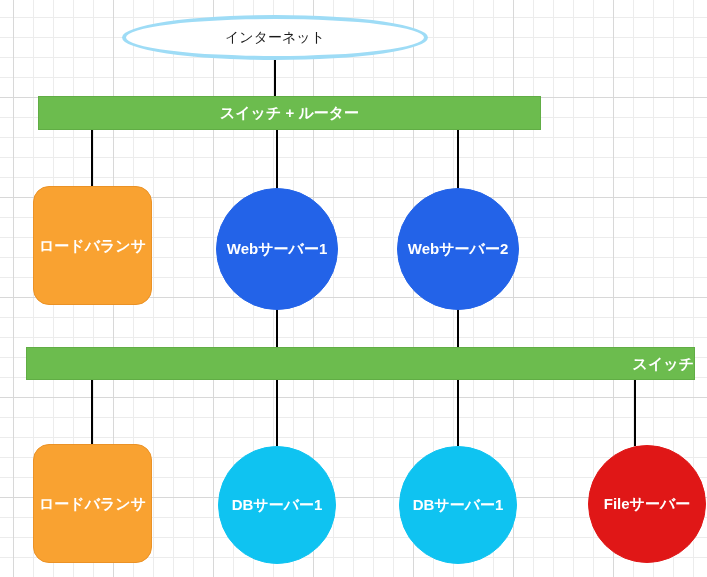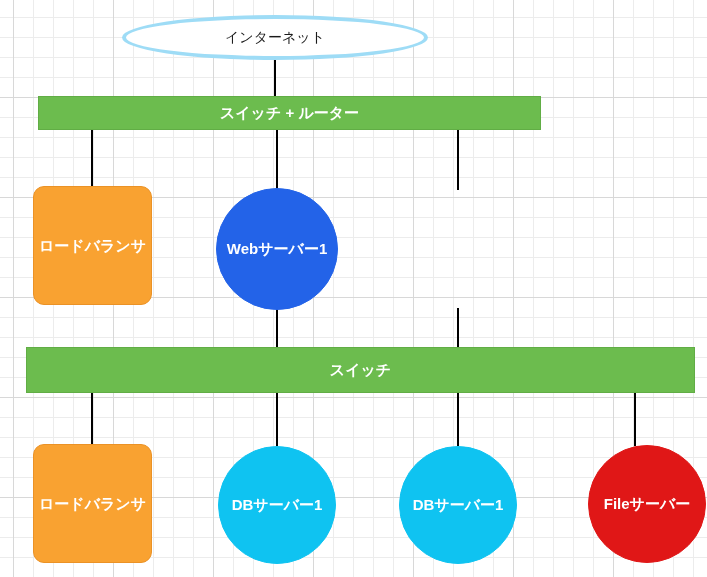--- a/index.html
+++ b/index.html
@@ -27,24 +27,24 @@
   }
   .ellipse {
     left:122px; top:15px; width:306px; height:45px;
     background:#ffffff;
     border:4px solid #9edcf6;
     border-radius:50%;
     color:#1a1a1a; font-weight:normal; font-size:14px;
   }
   .bar { background:#6cbc4e; border:1px solid #61ad45; }
   .bar-switch-router { left:26px; top:96px; width:503px; height:34px;margin-left:12px; }
-  .bar-switch { left:26px; top:347px; width:669px; height:46px; }
+  .bar-switch { left:26px; top:347px; width:669px; height:33px;justify-content:flex-end; }
   .square {
     background:#f9a231; border:1px solid #eb9226;
-    border-radius:11px;
+    border-radius:16px;
     width:119px; height:119px;
   }
   .square-top { left:33px; top:186px; }
   .square-bottom { left:33px; top:444px; }
   .circle { border-radius:50%; }
   .circle-web { width:122px; height:122px; background:#2363e8; border:1px solid #2363e8;align-items:center; }
   .circle-web1 { left:216px; top:188px; }
   .circle-web2 { left:397px; top:188px; }
   .circle-db { width:118px; height:118px; background:#0fc3f1; border:1px solid #0fc3f1;justify-content:center; }
   .circle-db1 { left:218px; top:446px; }
@@ -91,20 +91,23 @@
   </div>
 
   <div class="node square square-top">
     <span>ロードバランサ</span>
   </div>
 
   <div class="node circle circle-web circle-web1">
     <span>Webサーバー1</span>
   </div>
 
+  <div class="node circle circle-web circle-web2">
+    <span>Webサーバー2</span>
+  </div>
 
   <div class="node bar bar-switch">
     <span>スイッチ</span>
   </div>
 
   <div class="node square square-bottom">
     <span>ロードバランサ</span>
   </div>
 
   <div class="node circle circle-db circle-db1">

